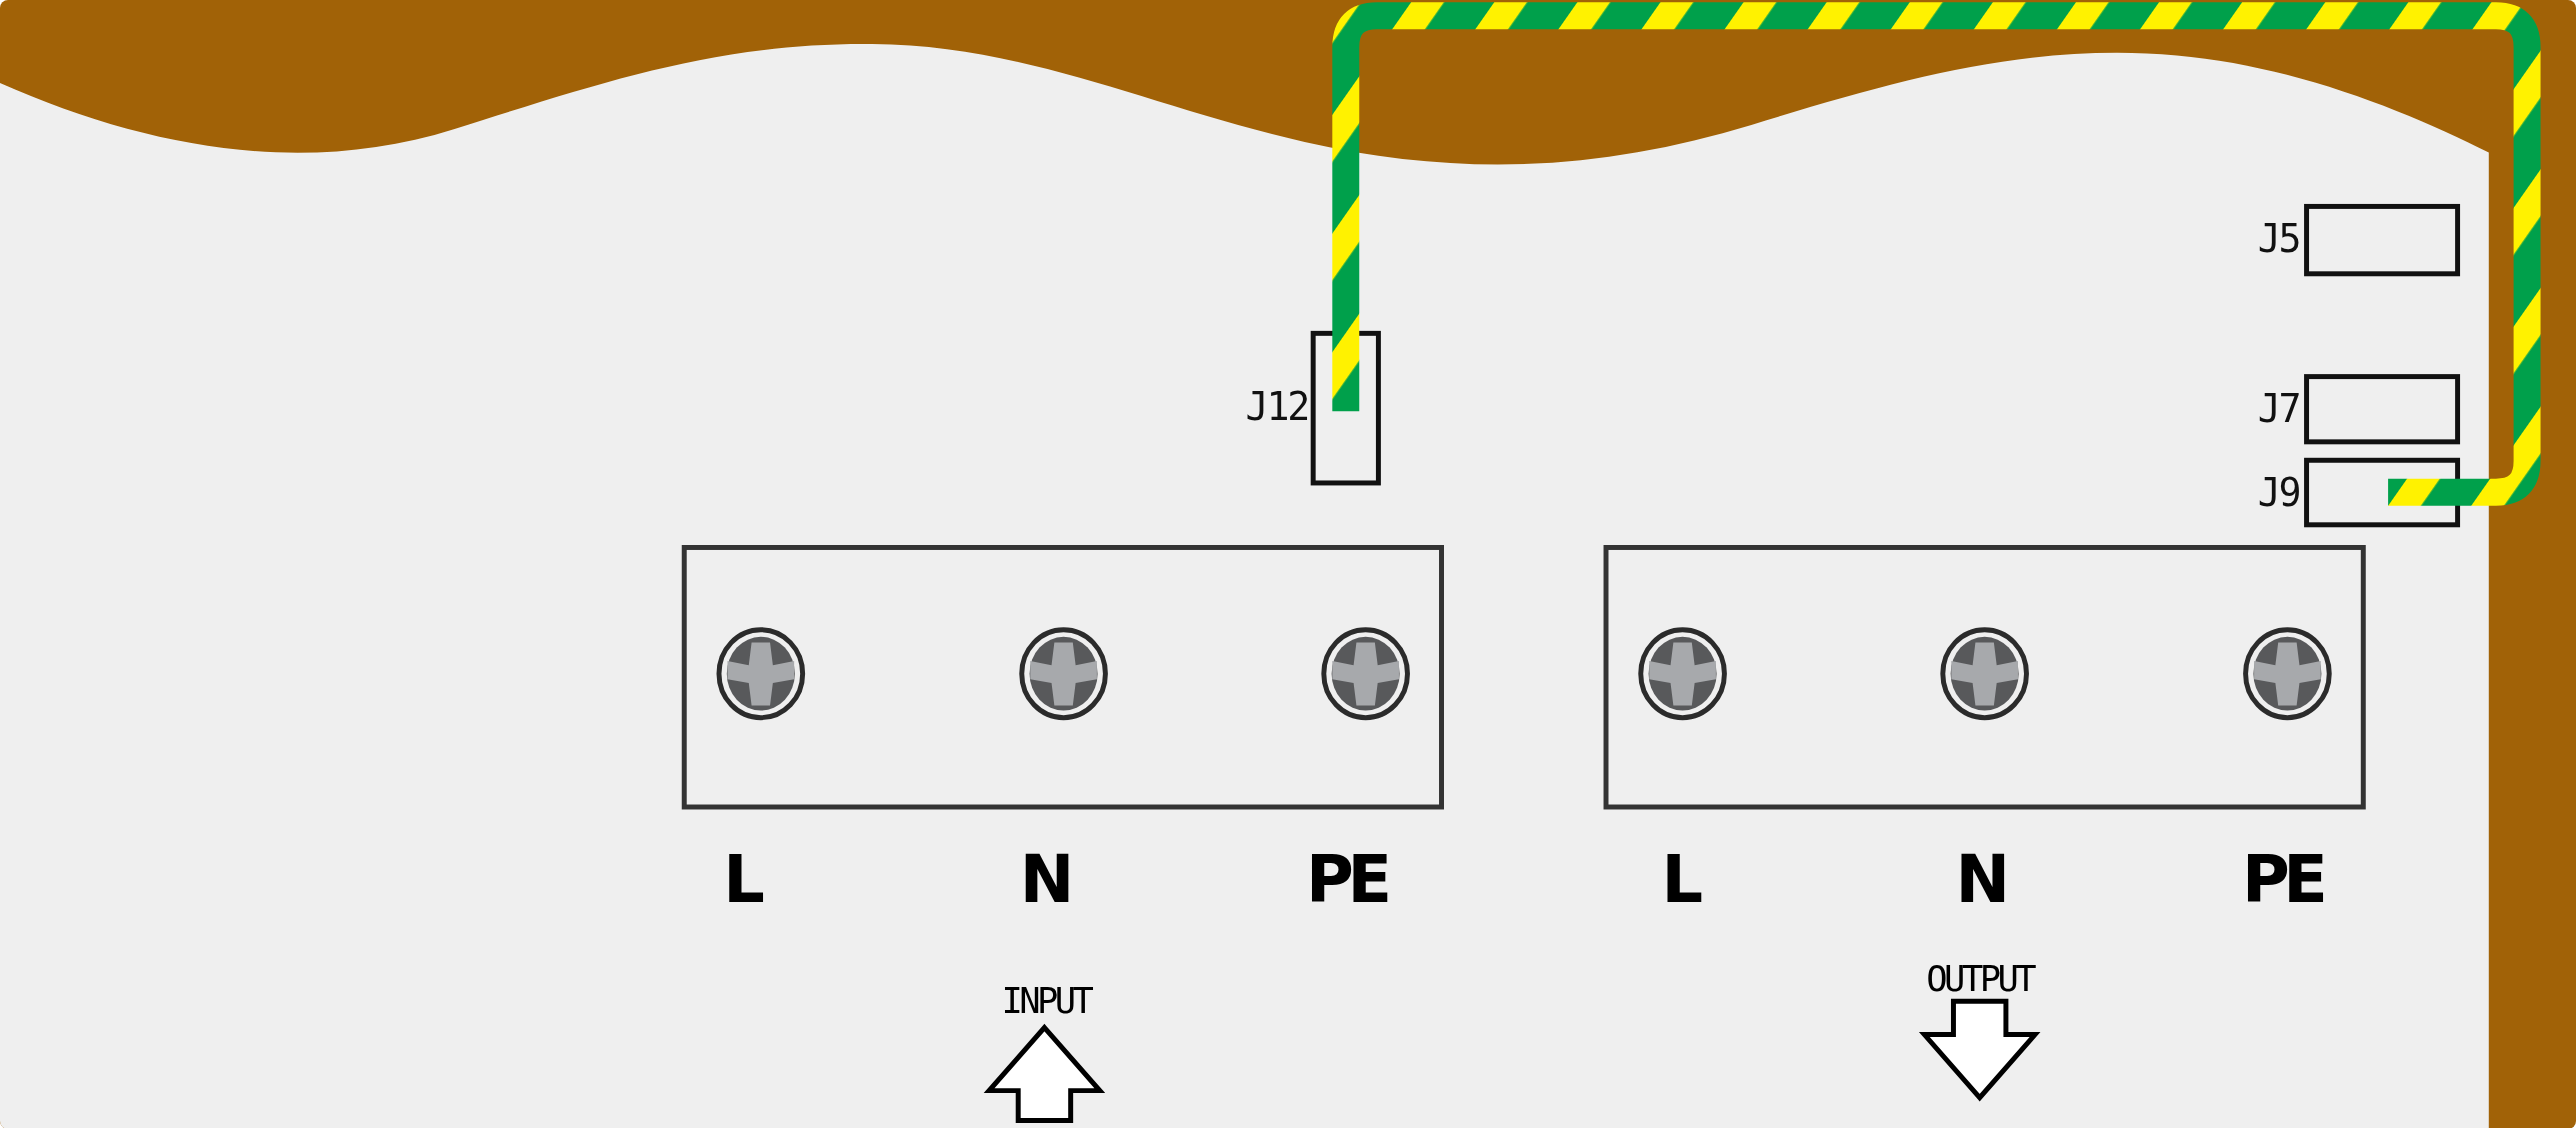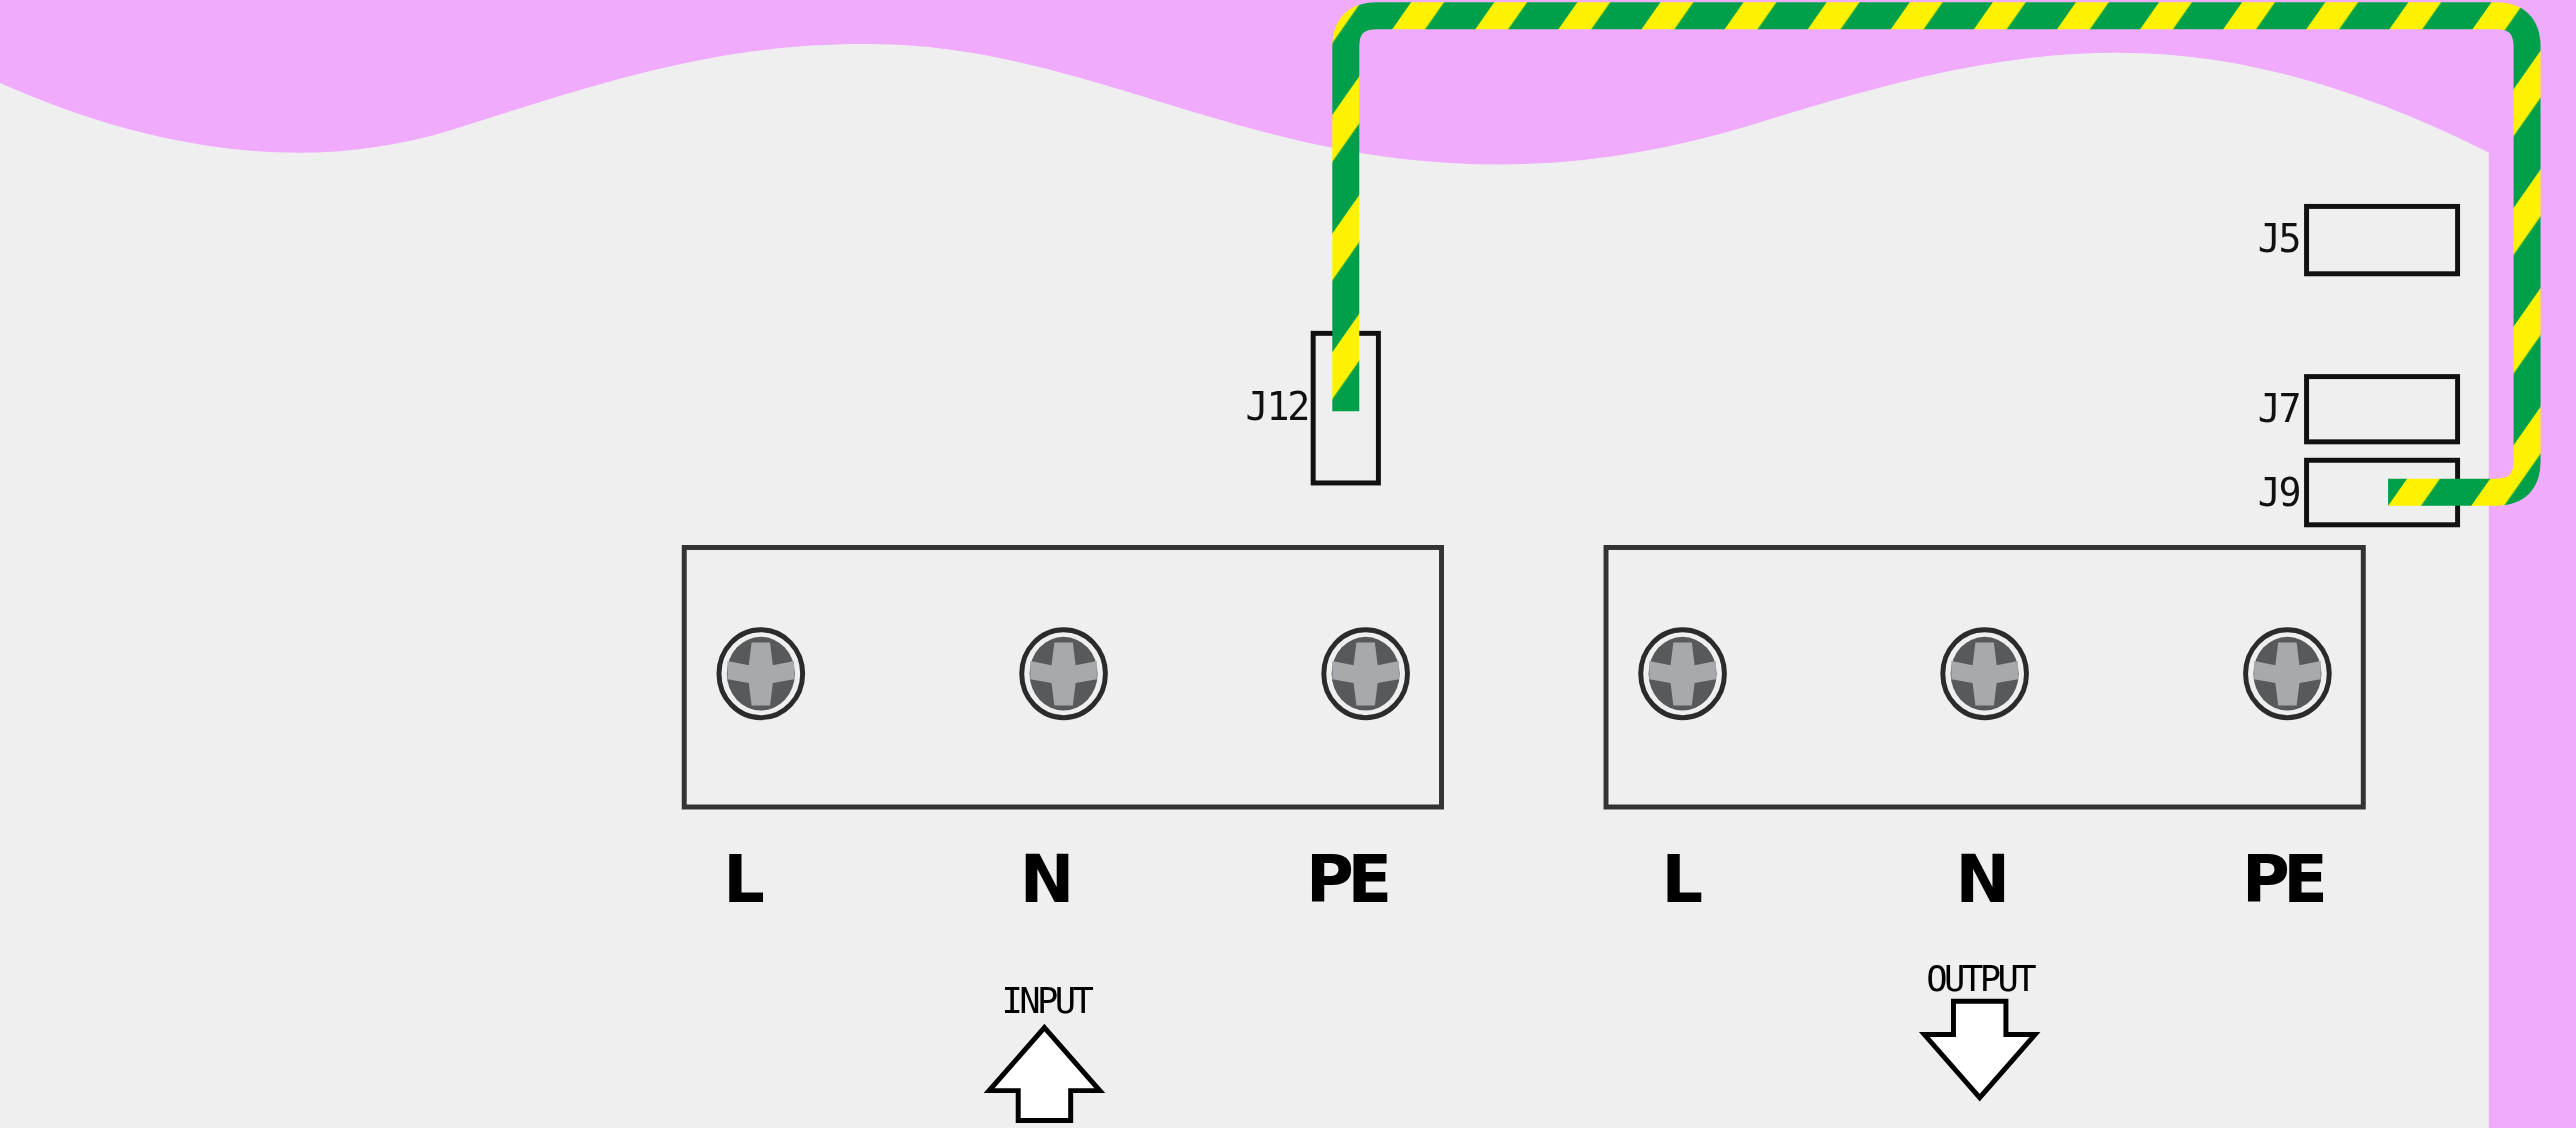--- a/index.html
+++ b/index.html
@@ -8,22 +8,23 @@
     padding: 0;
     background: #ffffff;
   }
   body {
     font-family: "DejaVu Sans", sans-serif;
   }
   #stage {
     position: relative;
     width: 2576px;
     height: 1129px;
-    background: #f0abfc;
+    background: #a16207;
     overflow: hidden;
+    border-radius: 8px;
   }
   #diagram-svg {
     display: block;
     width: 2576px;
     height: 1129px;
   }
   .panel-body { fill: #efefef; }
   .box-outline {
     fill: #efefef;
     stroke: #111111;

